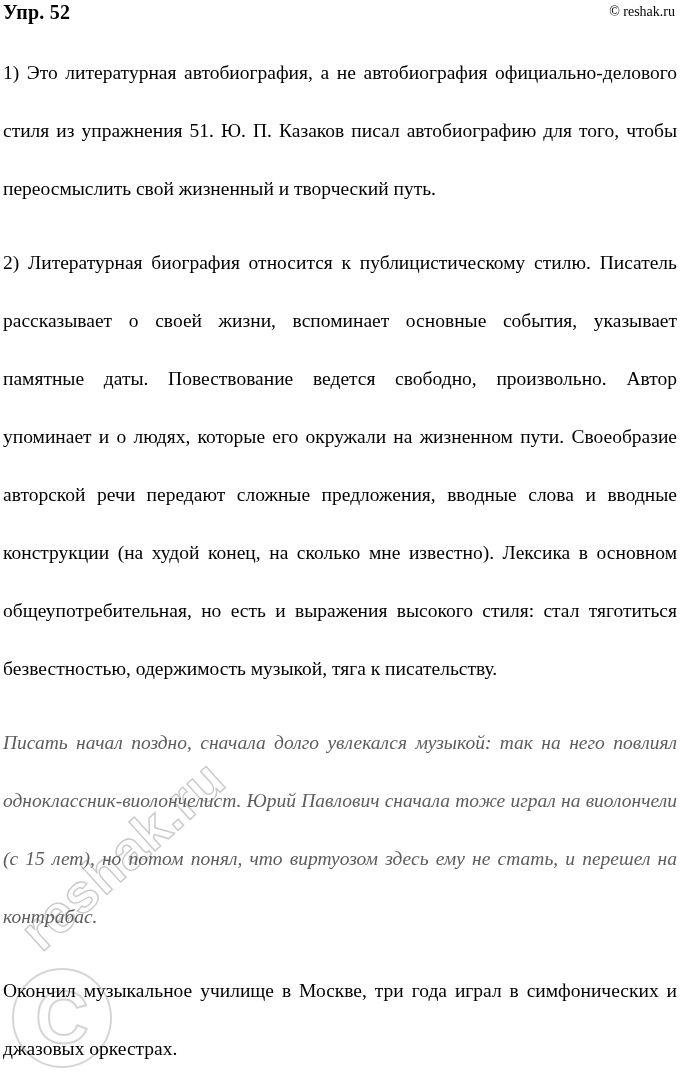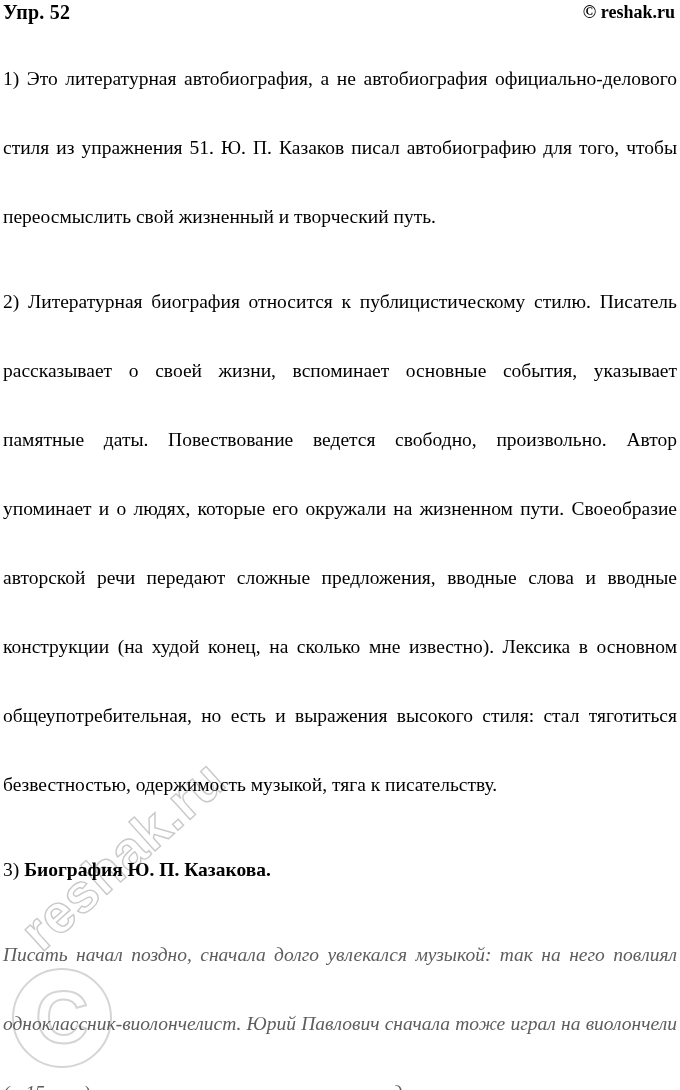--- a/index.html
+++ b/index.html
@@ -34,37 +34,37 @@
     text-align: right;
   }
   .doc-title {
     font-size: 20px;
     font-weight: bold;
     line-height: 24px;
     letter-spacing: 0.2px;
     white-space: nowrap;
   }
   .doc-copyright {
-    font-size: 18px;
-    font-weight: bold;
+    font-size: 14px;
+    font-weight: normal;
     line-height: 24px;
     white-space: nowrap;
     padding-right: 2px;
   }
 
   
   .doc-body {
     position: relative;
     z-index: 3;
     margin-top: 14px;
   }
   p.para {
     margin: 0 0 16px 0;
     font-size: 19.5px;
-    line-height: 69px;
+    line-height: 58px;
     text-align: justify;
     text-justify: inter-word;
     hyphens: manual;
   }
   p.para:last-child {
     margin-bottom: 0;
   }
   p.para.nojustify {
     text-align: left;
   }
@@ -142,23 +142,20 @@
     <div class="doc-title">Упр. 52</div>
     <div class="doc-copyright">© reshak.ru</div>
   </div>
 
   <div class="doc-body">
 
     <p class="para">1) Это литературная автобиография, а не автобиография официально-делового стиля из упражнения 51. Ю. П. Казаков писал автобиографию для того, чтобы переосмыслить свой жизненный и творческий путь.</p>
 
     <p class="para">2) Литературная биография относится к публицистическому стилю. Писатель рассказывает о своей жизни, вспоминает основные события, указывает памятные даты. Повествование ведется свободно, произвольно. Автор упоминает и о людях, которые его окружали на жизненном пути. Своеобразие авторской речи передают сложные предложения, вводные слова и вводные конструкции (на худой конец, на сколько мне известно). Лексика в основном общеупотребительная, но есть и выражения высокого стиля: стал тяготиться безвестностью, одержимость музыкой, тяга к писательству.</p>
 
-    <p class="para nojustify">
-      <span>3) </span><span class="bold">Биография Ю. П. Казакова.</span>
-    </p>
 
 
     <p class="para faded">Писать начал поздно, сначала долго увлекался музыкой: так на него повлиял одноклассник-виолончелист. Юрий Павлович сначала тоже играл на виолончели (с 15 лет), но потом понял, что виртуозом здесь ему не стать, и перешел на контрабас.</p>
 
     <p class="para">Окончил музыкальное училище в Москве, три года играл в симфонических и джазовых оркестрах.</p>
 
   </div>
 </div>
 
 </body></html>

